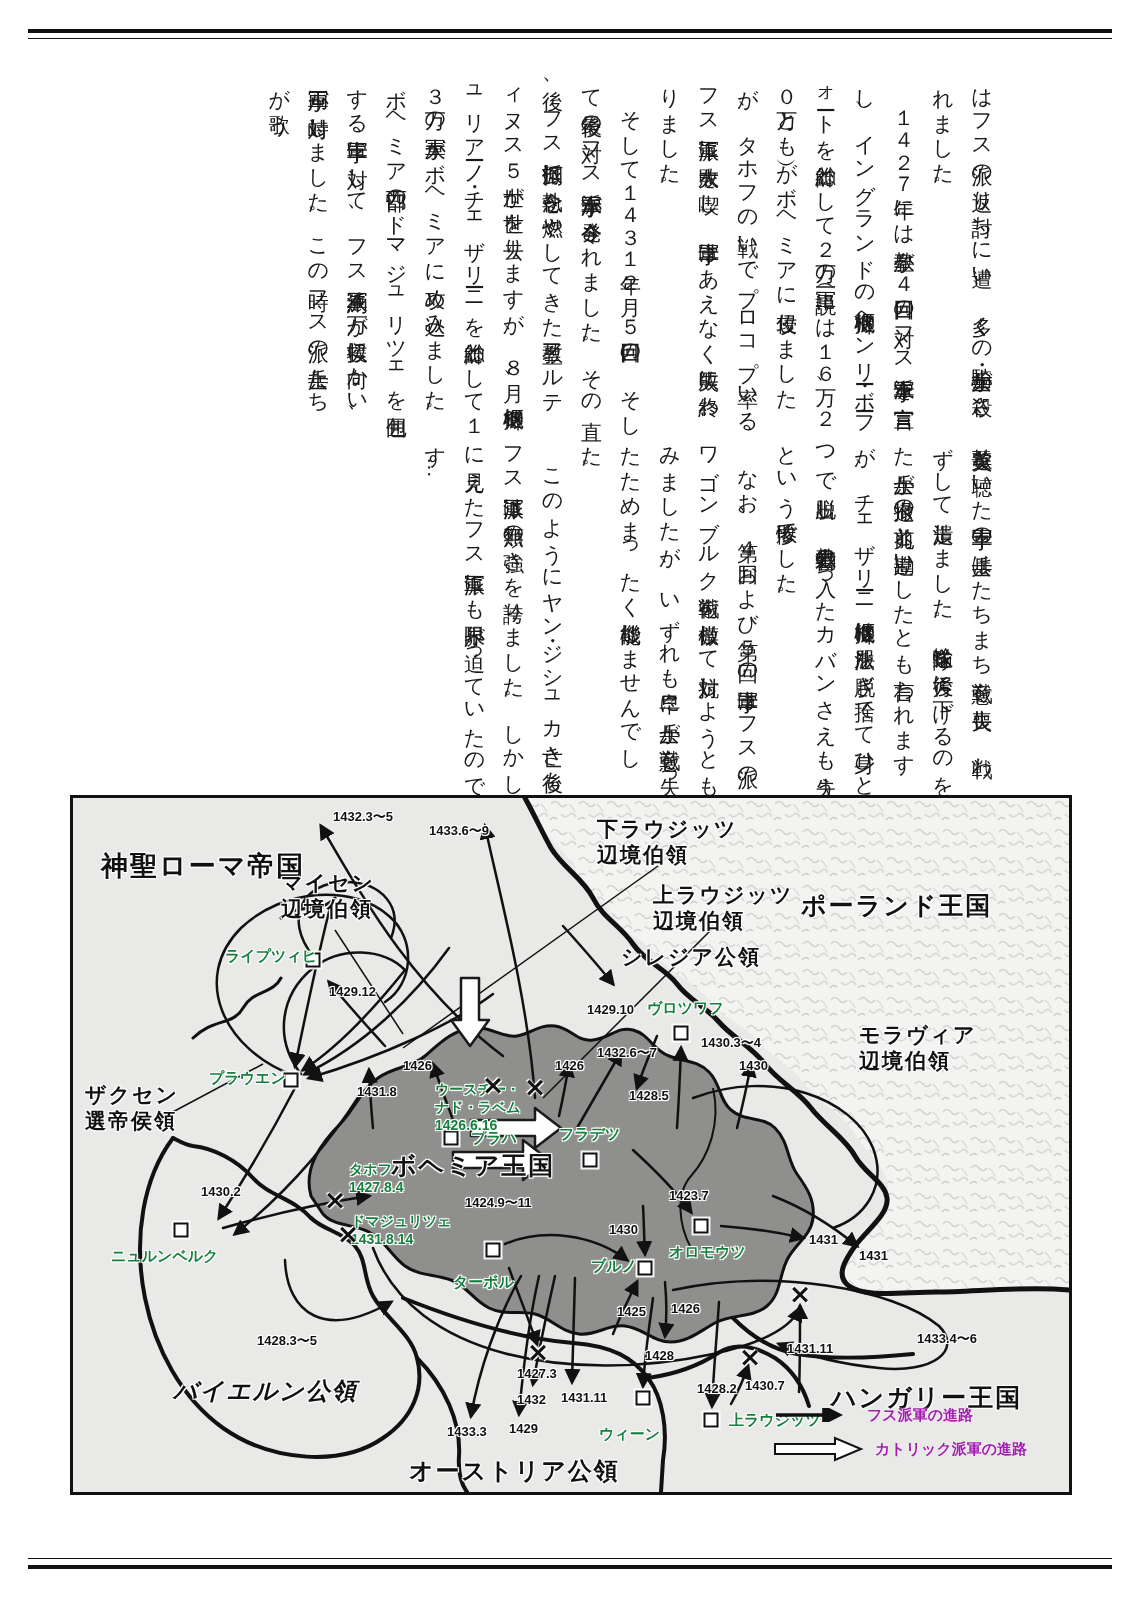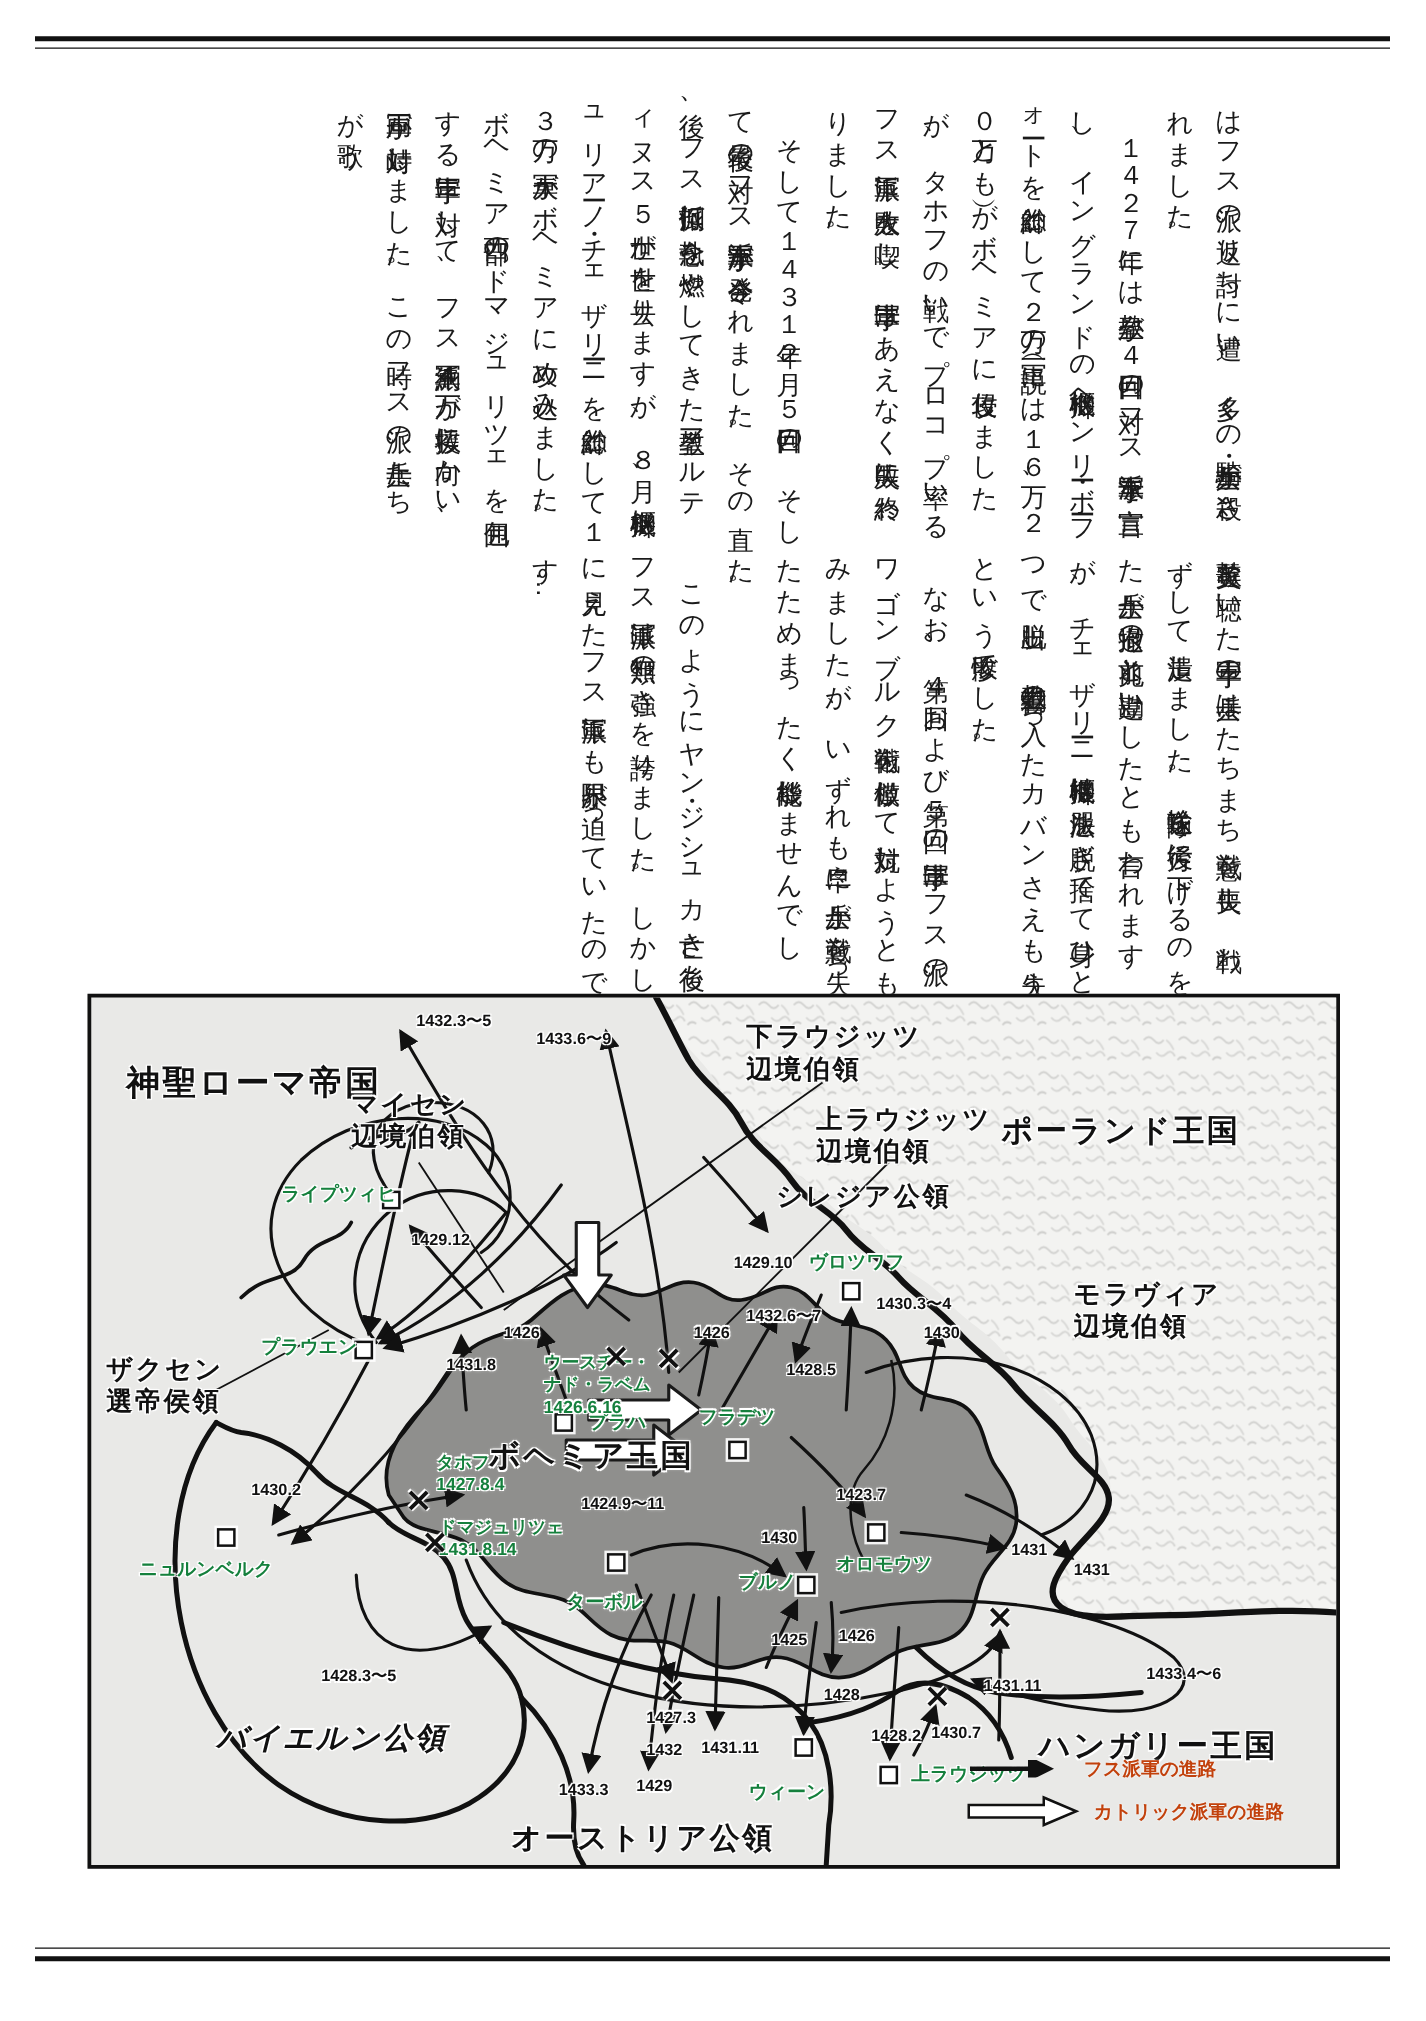--- a/index.html
+++ b/index.html
@@ -48,21 +48,21 @@
   }
   .battle-x{
     font-weight:bold;font-size:27px;color:#111;transform:translate(-50%,-54%);
     font-family:"DejaVu Sans",sans-serif;line-height:1;
     text-shadow:0 0 3px #fff,1px 1px 0 #fff,-1px -1px 0 #fff;
   }
   
   #map-legend{position:absolute;left:700px;top:600px;}
   .legend-row{display:flex;align-items:center;height:34px;}
   .legend-row svg{display:block;margin-right:10px;}
-  .legend-text{font-weight:bold;font-size:15px;color:#c2410c;white-space:nowrap;
+  .legend-text{font-weight:bold;font-size:15px;color:#a21caf;white-space:nowrap;
     text-shadow:0 0 2px #fff;}
 </style>
 </head>
 <body>
 
 <div class="rule rule-top"></div>
 <div class="rule rule-bottom"></div>
 
 <div id="text-block-1" class="vtext">
   <p>はフス派の返り討ちに遭い、多くの騎士・兵士が殺されました。</p>
@@ -201,21 +201,21 @@
       <div class="city-label" style="left: 152px; top: 148px;">ライプツィヒ</div>
       <div class="city-square" style="left: 218px; top: 282px;"></div>
       <div class="city-label" style="left: 136px; top: 270px;">プラウエン</div>
       <div class="city-square" style="left: 108px; top: 432px;"></div>
       <div class="city-label" style="left: 38px; top: 448px;">ニュルンベルク</div>
       <div class="city-square" style="left: 378px; top: 340px;"></div>
       <div class="city-label" style="left: 398px; top: 330px;">プラハ</div>
       <div class="city-square" style="left: 517px; top: 362px;"></div>
       <div class="city-label" style="left: 486px; top: 326px;">フラデツ</div>
       <div class="city-square" style="left: 608px; top: 235px;"></div>
-      <div class="city-label" style="left: 574px; top: 202px;">ヴロツワフ</div>
+      <div class="city-label" style="left: 574px; top: 202px; font-family: Liberation Mono, monospace;">ヴロツワフ</div>
       <div class="city-square" style="left: 628px; top: 428px;"></div>
       <div class="city-label" style="left: 596px; top: 444px;">オロモウツ</div>
       <div class="city-square" style="left: 572px; top: 470px;"></div>
       <div class="city-label" style="left: 518px; top: 458px;">ブルノ</div>
       <div class="city-square" style="left: 420px; top: 452px;"></div>
       <div class="city-label" style="left: 380px; top: 474px;">ターボル</div>
       <div class="city-square" style="left: 570px; top: 600px;"></div>
       <div class="city-label" style="left: 526px; top: 626px;">ウィーン</div>
       <div class="city-square" style="left: 638px; top: 622px;"></div>
       <div class="city-label" style="left: 656px; top: 612px;">上ラウジッツ</div>
@@ -243,21 +243,21 @@
       <div class="date-label" style="left: 330px; top: 260px;">1426</div>
       <div class="date-label" style="left: 284px; top: 286px;">1431.8</div>
       <div class="date-label" style="left: 482px; top: 260px;">1426</div>
       <div class="date-label" style="left: 556px; top: 290px;">1428.5</div>
       <div class="date-label" style="left: 128px; top: 386px;">1430.2</div>
       <div class="date-label" style="left: 596px; top: 390px;">1423.7</div>
       <div class="date-label" style="left: 392px; top: 396px;">1424.9〜11</div>
       <div class="date-label" style="left: 536px; top: 424px;">1430</div>
       <div class="date-label" style="left: 544px; top: 506px;">1425</div>
       <div class="date-label" style="left: 598px; top: 503px;">1426</div>
-      <div class="date-label" style="left: 572px; top: 550px; margin-left: 14px;">1428</div>
+      <div class="date-label" style="left: 572px; top: 550px;">1428</div>
       <div class="date-label" style="left: 624px; top: 583px;">1428.2</div>
       <div class="date-label" style="left: 672px; top: 580px;">1430.7</div>
       <div class="date-label" style="left: 714px; top: 543px;">1431.11</div>
       <div class="date-label" style="left: 736px; top: 434px;">1431</div>
       <div class="date-label" style="left: 786px; top: 450px;">1431</div>
       <div class="date-label" style="left: 844px; top: 532px;">1433.4〜6</div>
       <div class="date-label" style="left: 184px; top: 490px; margin-top: 44px;">1428.3〜5</div>
       <div class="date-label" style="left: 444px; top: 568px;">1427.3</div>
       <div class="date-label" style="left: 444px; top: 594px;">1432</div>
       <div class="date-label" style="left: 488px; top: 592px;">1431.11</div>

